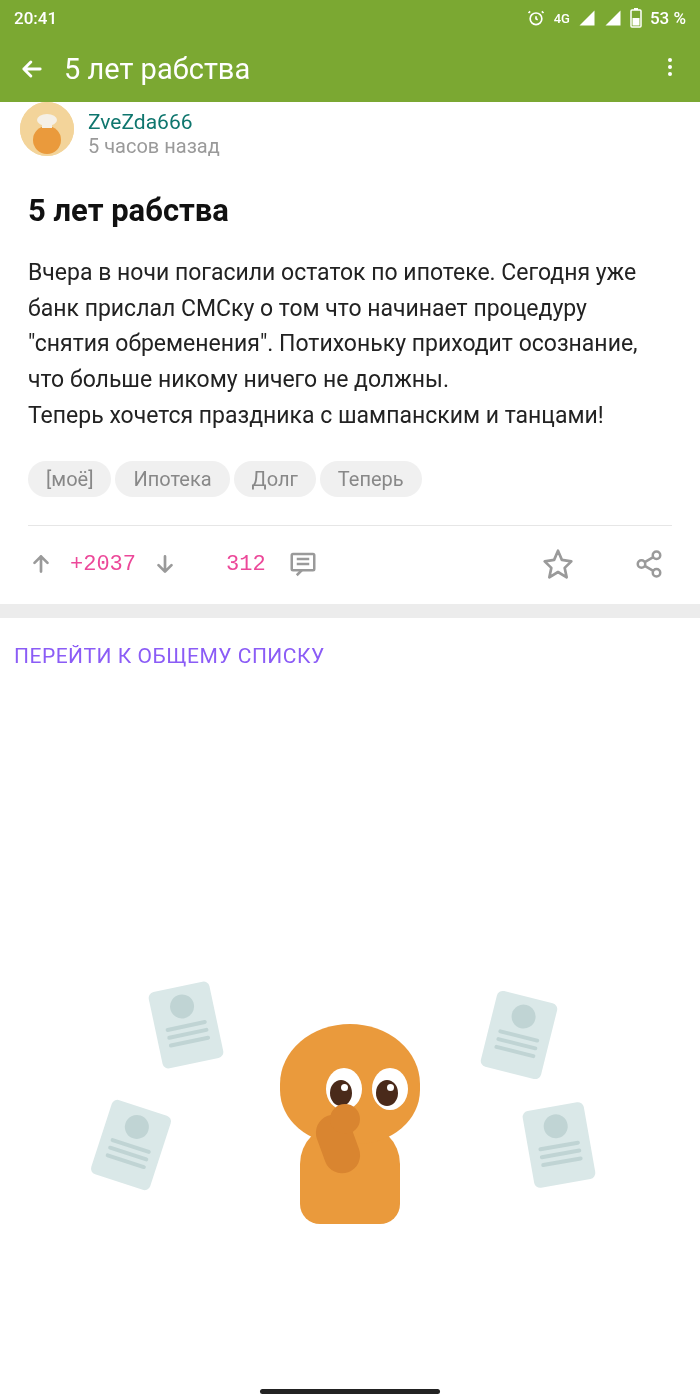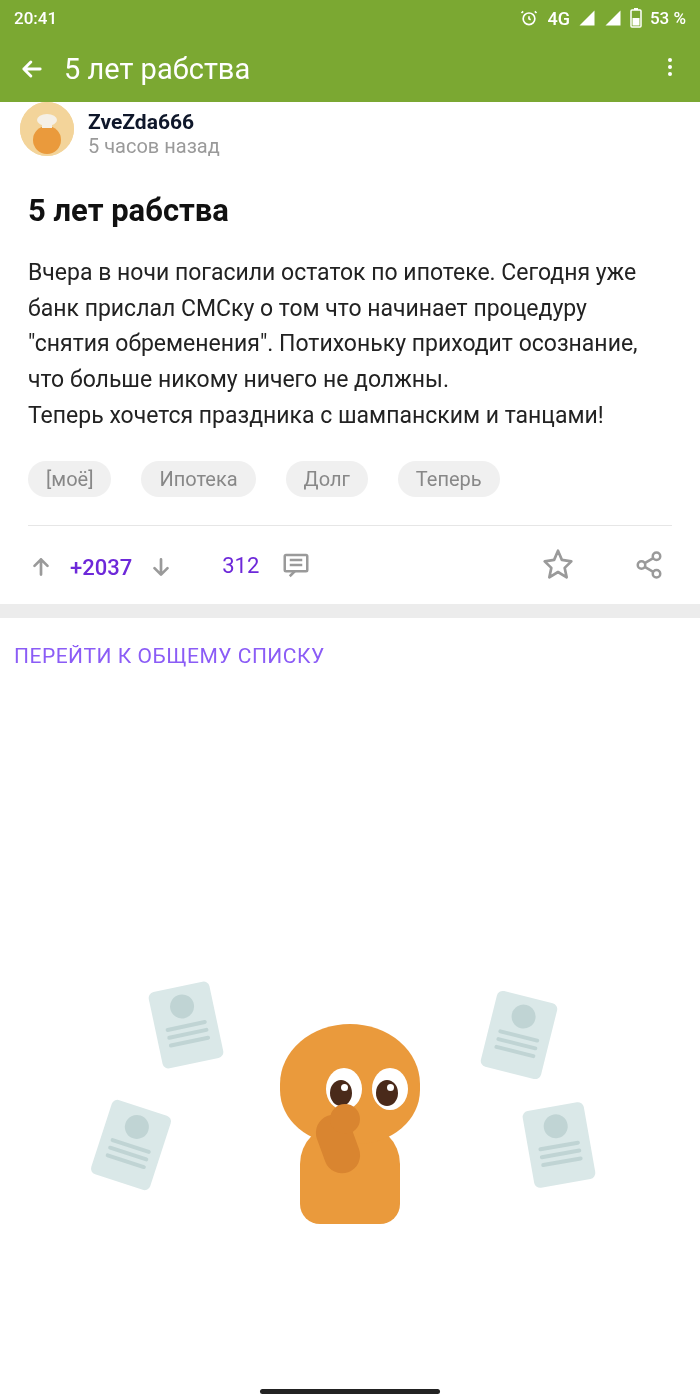--- a/index.html
+++ b/index.html
@@ -31,28 +31,28 @@
   align-items: center;
   padding: 0 14px;
 }
 .back-btn { padding: 8px 18px 8px 4px; display: flex; align-items: center; }
 .app-title { font-size: 29px; font-weight: 400; flex: 1; }
 .menu-btn { padding: 8px 4px; }
 .post-card { background: #fff; padding: 0 28px; }
 .author-row { display: flex; align-items: center; gap: 14px; padding: 8px 0 10px; margin-left: -8px; }
 .avatar { width: 54px; height: 54px; border-radius: 50%; background: #f3d49a; display: flex; align-items: center; justify-content: center; overflow: hidden; margin-top: -10px; }
 .author-meta { display: flex; flex-direction: column; }
-.author-name { font-size: 21px; font-weight: 700; color: #0f172a; }
+.author-name { font-size: 21px; font-weight: 400; color: #0f766e; }
 .post-time { font-size: 20px; color: #9a9a9a; }
 .post-title { font-size: 31px; font-weight: 700; color: #111; margin: 24px 0 26px; }
 .post-body { font-size: 23px; line-height: 1.55; color: #222; margin-bottom: 28px; }
-.tags-row { display: flex; gap: 30px; flex-wrap: wrap; margin-bottom: 28px; }
+.tags-row { display: flex; gap: 4px; flex-wrap: wrap; margin-bottom: 28px; }
 .tag { background: #f0f0f0; color: #888; font-size: 20px; padding: 6px 18px; border-radius: 20px; }
 .divider { height: 1px; background: #e6e6e6; }
-.action-bar { display: flex; align-items: flex-end; padding: 22px 0 24px; color: #6d28d9; }
+.action-bar { display: flex; align-items: center; padding: 22px 0 24px; color: #ec4899; font-family: Liberation Mono, monospace; }
 .vote-grp { display: flex; align-items: center; gap: 16px; }
 .vote-count { font-size: 22px; font-weight: 500; }
 .comment-grp { display: flex; align-items: center; gap: 22px; margin-left: 48px; }
 .comment-count { font-size: 22px; }
 .star-btn { margin-left: auto; margin-right: 60px; }
 .share-btn { margin-right: 8px; }
 .gap-bar { height: 14px; background: #ececec; }
 .list-link { padding: 26px 14px; font-size: 21px; color: #8b5cf6; letter-spacing: 0.5px; }
 .empty-area { position: relative; height: 520px; }
 .mascot-wrap { position: absolute; bottom: 0; left: 0; right: 0; height: 250px; display: flex; justify-content: center; align-items: flex-end; }
@@ -81,21 +81,21 @@
 
 <div class="status-bar">
   <div class="status-left">20:41</div>
   <div class="status-right">
     <span class="icon">
       <svg width="20" height="20" viewBox="0 0 24 24" fill="none" stroke="#fff" stroke-width="2">
           <circle cx="12" cy="13" r="7"></circle>
           <path d="M12 10v3l2 1M5 4L3 6M19 4l2 2"></path>
         </svg>
     </span>
-    <span style="font-size:18px;">4G</span>
+    <span style="font-size:13px;">4G</span>
     <span class="icon">
       <svg width="18" height="18" viewBox="0 0 24 24" fill="#fff">
           <path d="M2 22L22 2v20z"></path>
         </svg>
     </span>
     <span class="icon">
       <svg width="18" height="18" viewBox="0 0 24 24" fill="#fff">
           <path d="M2 22L22 2v20z"></path>
         </svg>
     </span>

